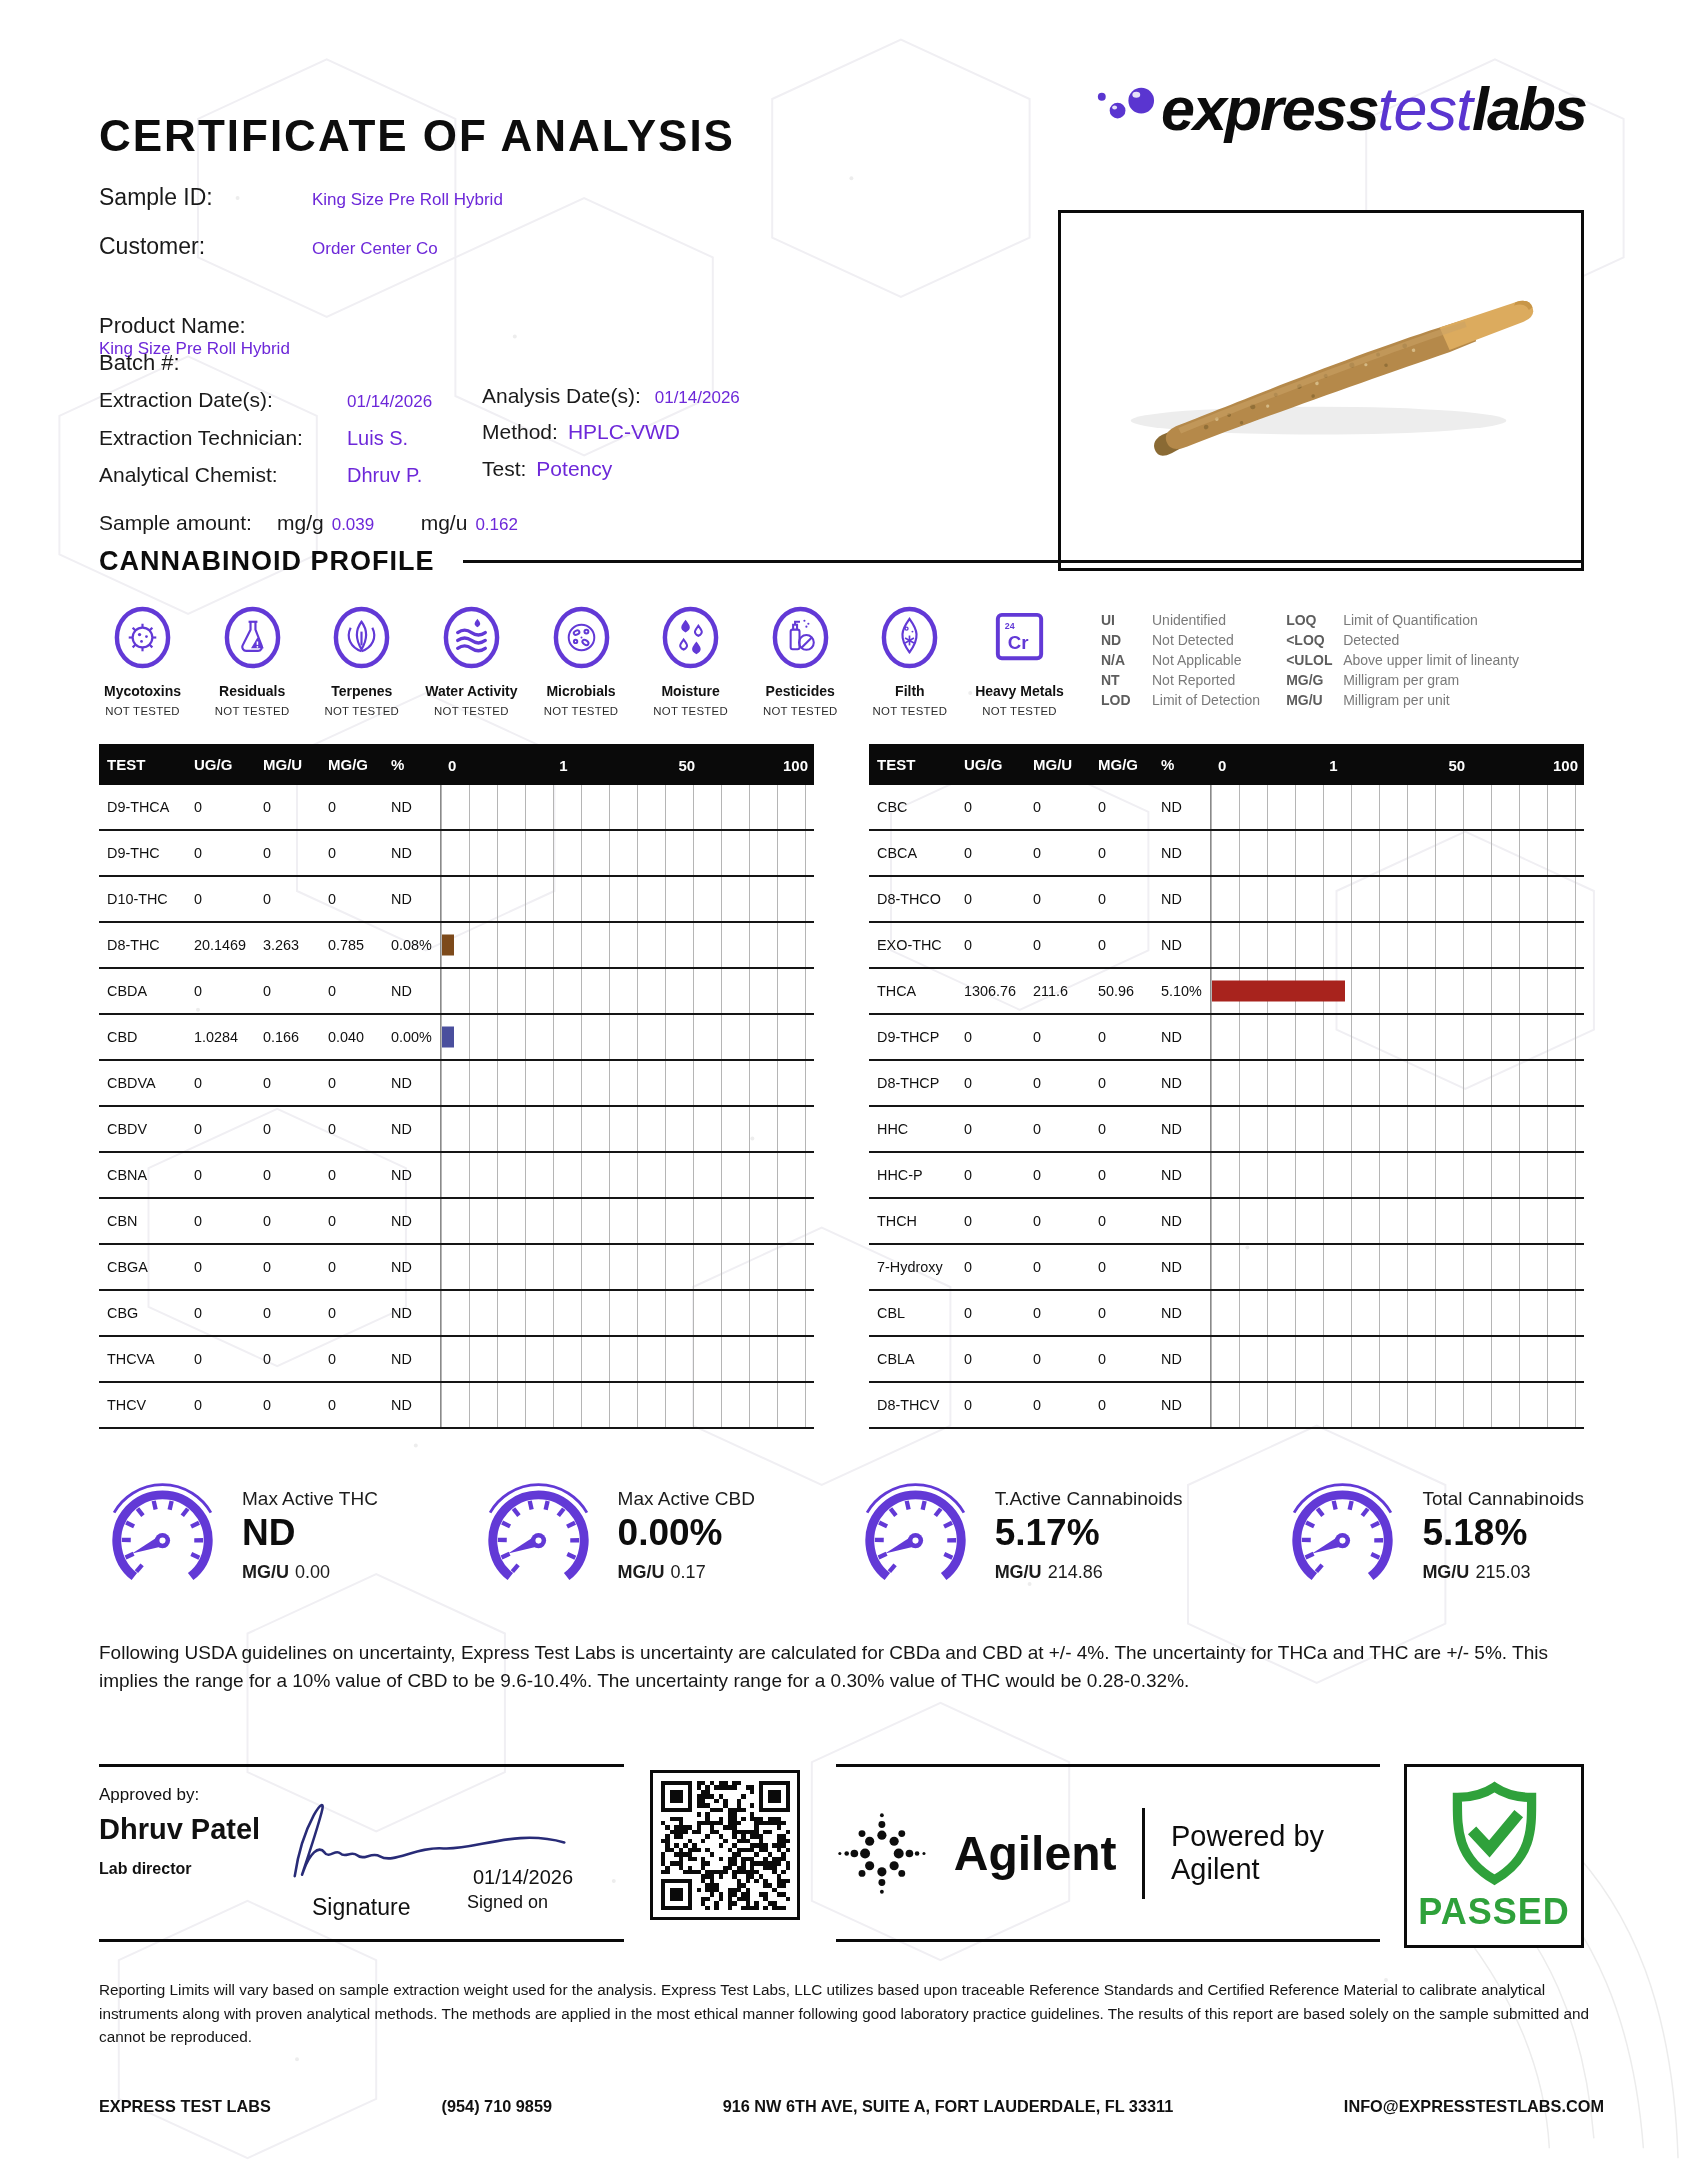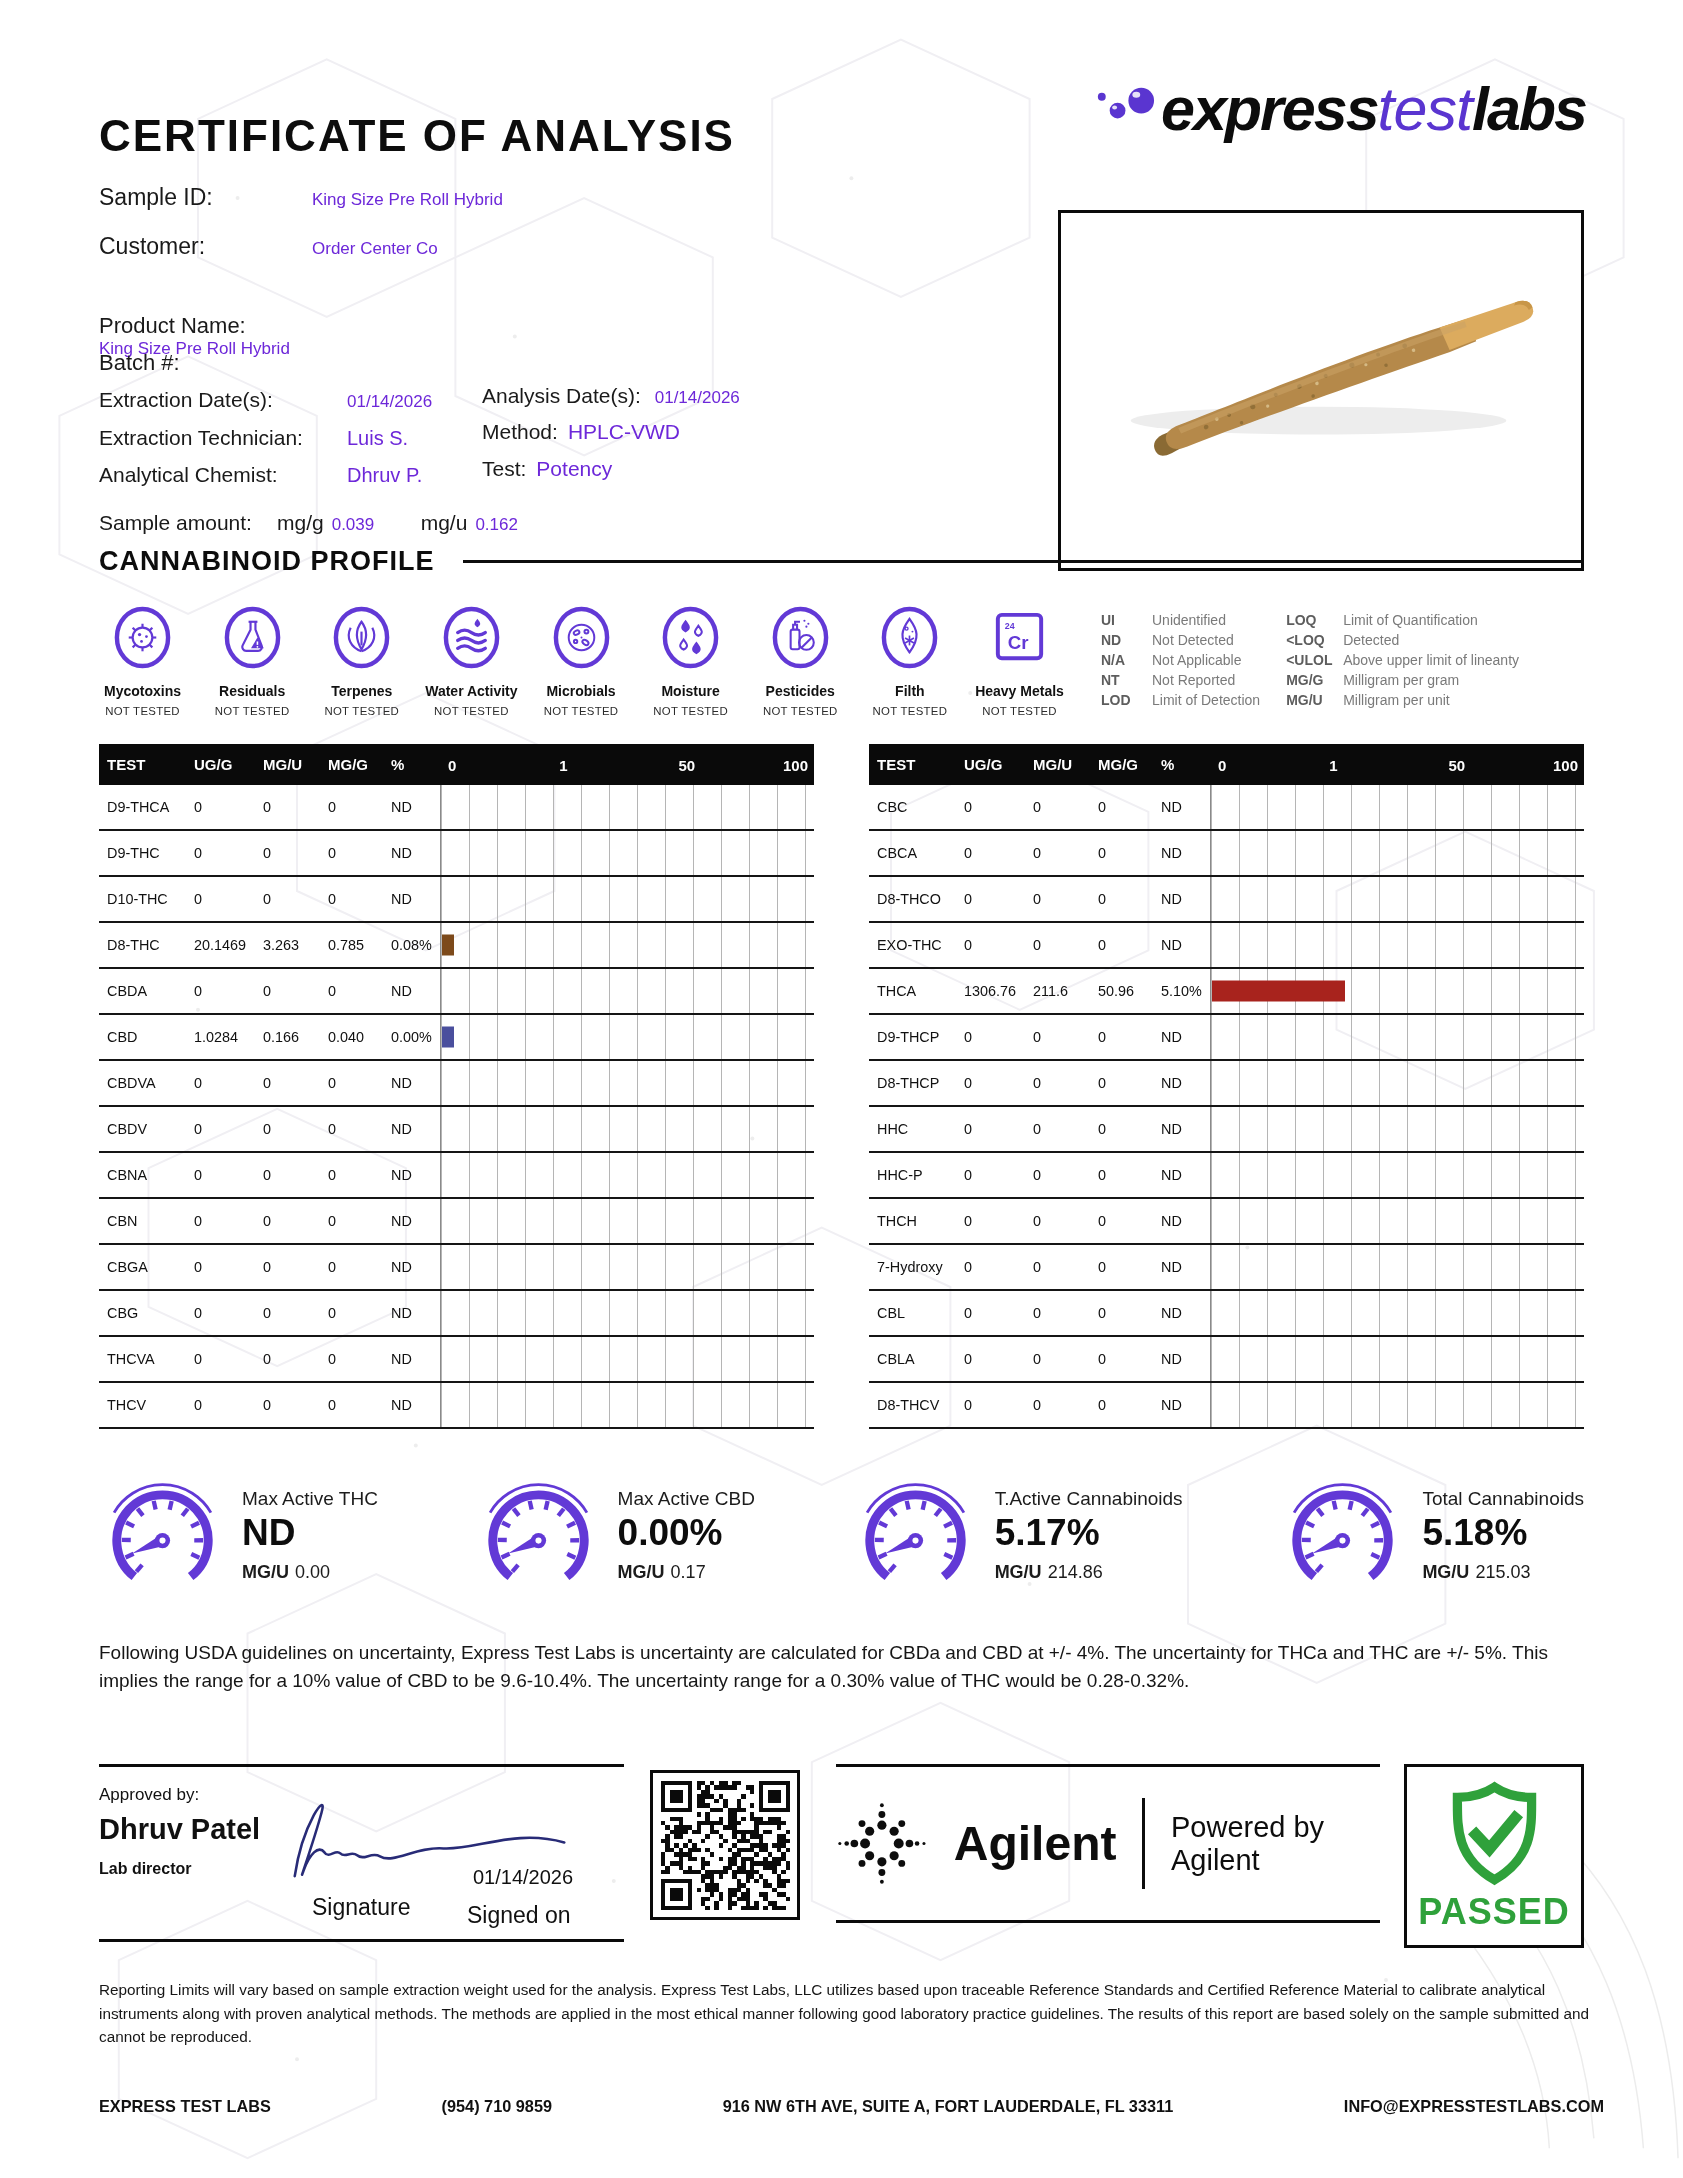--- a/index.html
+++ b/index.html
@@ -67,23 +67,23 @@
 
   
   .approw { display:flex; width:1485px; align-items:stretch; }
   .appbox { width:525px; border-top:3px solid #0a0a0a; border-bottom:3px solid #0a0a0a; position:relative; height:178px; }
   .appby { font-size:17px; margin-top:18px; }
   .appname { font-size:29px; font-weight:800; margin-top:8px; }
   .apptitle { font-size:16px; font-weight:800; margin-top:14px; }
   .sigline { position:absolute; left:168px; top:18px; }
   .siglab { position:absolute; left:213px; top:127px; font-size:23px; }
   .signdate { position:absolute; left:374px; top:99px; font-size:20px; }
-  .signon { position:absolute; left:368px; top:135px; font-size:23px; }
+  .signon { position:absolute; left:368px; top:125px; font-size:18px; }
   .qrbox { width:150px; height:150px; border:3px solid #0a0a0a; margin-left:26px; margin-top:6px; padding:8px; background:#fff; }
-  .agibox { flex:1; margin-left:36px; border-top:3px solid #0a0a0a; border-bottom:3px solid #0a0a0a; height:159px;
+  .agibox { flex:1; margin-left:36px; border-top:3px solid #0a0a0a; border-bottom:3px solid #0a0a0a; height:178px;
             display:flex; align-items:center; justify-content:center; gap:26px; }
   .agiword { font-size:48px; font-weight:800; color:#0d0d0d; }
   .agidiv { width:3px; height:91px; background:#0d0d0d; }
   .agipow { font-size:29px; color:#0d0d0d; }
   .passbox { width:180px; height:184px; border:3px solid #0a0a0a; margin-left:24px; display:flex; flex-direction:column;
              align-items:center; justify-content:center; background:#fff; }
   .passtxt { font-size:36px; font-weight:800; letter-spacing:1px; margin-top:2px; }
 
   .smallpara { font-size:15.3px; line-height:1.55; color:#161616; }
   .footer { display:flex; justify-content:space-between; align-items:baseline; width:1505px; font-weight:700; font-size:16.3px; }

